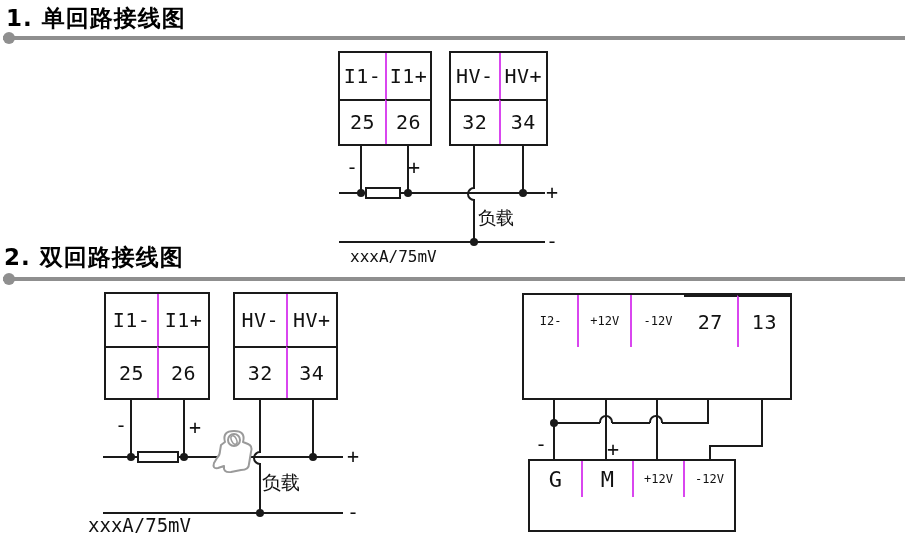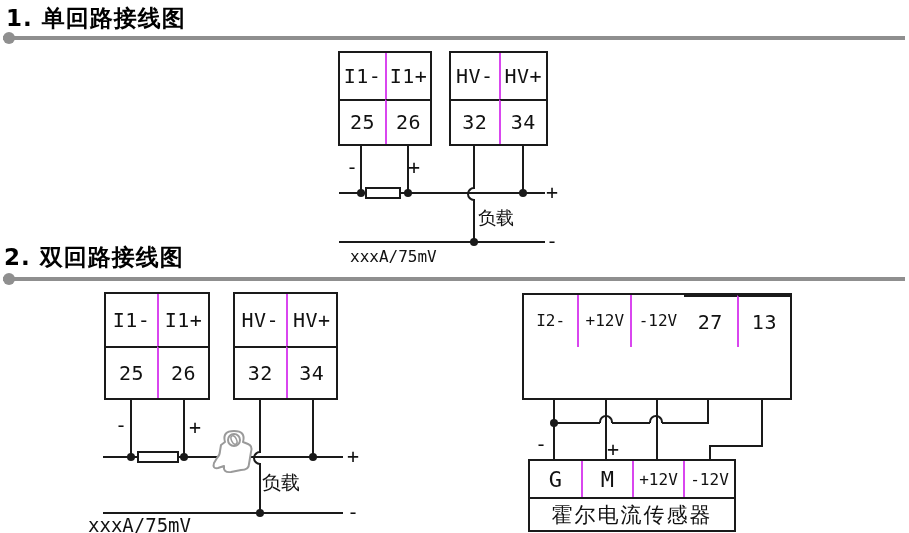--- a/index.html
+++ b/index.html
@@ -7,21 +7,21 @@
         font-family:"DejaVu Sans","Liberation Sans",sans-serif;color:#111;}
   .heading{position:absolute;font-weight:bold;font-size:23px;letter-spacing:1px;color:#000;
            font-family:"DejaVu Sans","Liberation Sans",sans-serif;white-space:nowrap;}
   .rule{position:absolute;height:4px;background:#8f8f8f;}
   .rule-cap{position:absolute;width:12px;height:12px;border-radius:50%;background:#8f8f8f;}
   .tblock{position:absolute;display:grid;grid-template-rows:1fr 1fr;border:2.5px solid #1a1a1a;background:#fff;box-sizing:border-box;}
   .cell{display:flex;align-items:center;justify-content:center;
         font-family:"DejaVu Sans Mono","Liberation Mono",monospace;font-size:20px;color:#111;
         letter-spacing:0.5px;box-sizing:border-box;white-space:nowrap;}
   .cl{border-left:2px solid #d946ef;} .ct{border-top:2px solid #1a1a1a;}
-  .fs19{font-size:16px;letter-spacing:0;}
+  .fs19{font-size:12px;letter-spacing:0;}
   .h{position:absolute;height:2px;background:#1a1a1a;}
   .v{position:absolute;width:2px;background:#1a1a1a;}
   .dot{position:absolute;width:8px;height:8px;border-radius:50%;background:#1a1a1a;}
   .hop-h{position:absolute;width:14px;height:8px;border:2px solid #1a1a1a;border-bottom:none;
          border-radius:8px 8px 0 0;background:transparent;box-sizing:border-box;}
   .hop-v{position:absolute;width:8px;height:14px;border:2px solid #1a1a1a;border-right:none;
          border-radius:8px 0 0 8px;background:transparent;box-sizing:border-box;}
   .shunt{position:absolute;border:2px solid #1a1a1a;background:#fff;box-sizing:border-box;}
   .wlabel{position:absolute;transform:translate(-50%,-50%);font-family:"DejaVu Sans Mono","Liberation Mono",monospace;
           font-size:20px;color:#111;white-space:nowrap;}
@@ -145,16 +145,15 @@
   <div class="wlabel" style="left:541px;top:444px;">-</div>
   <div class="wlabel" style="left:613px;top:449px;">+</div>
 
   <div class="sensor" style="left:528px;top:459px;width:208px;height:73px;">
     <div class="sensor-row">
       <div class="cell" style="font-size:22px;">G</div>
       <div class="cell cl" style="font-size:22px;">M</div>
       <div class="cell cl fs19">+12V</div>
       <div class="cell cl fs19">-12V</div>
     </div>
-    <div class="sensor-name">霍尔电流传感器</div>
   </div>
 
 </div>
 
 </body></html>

